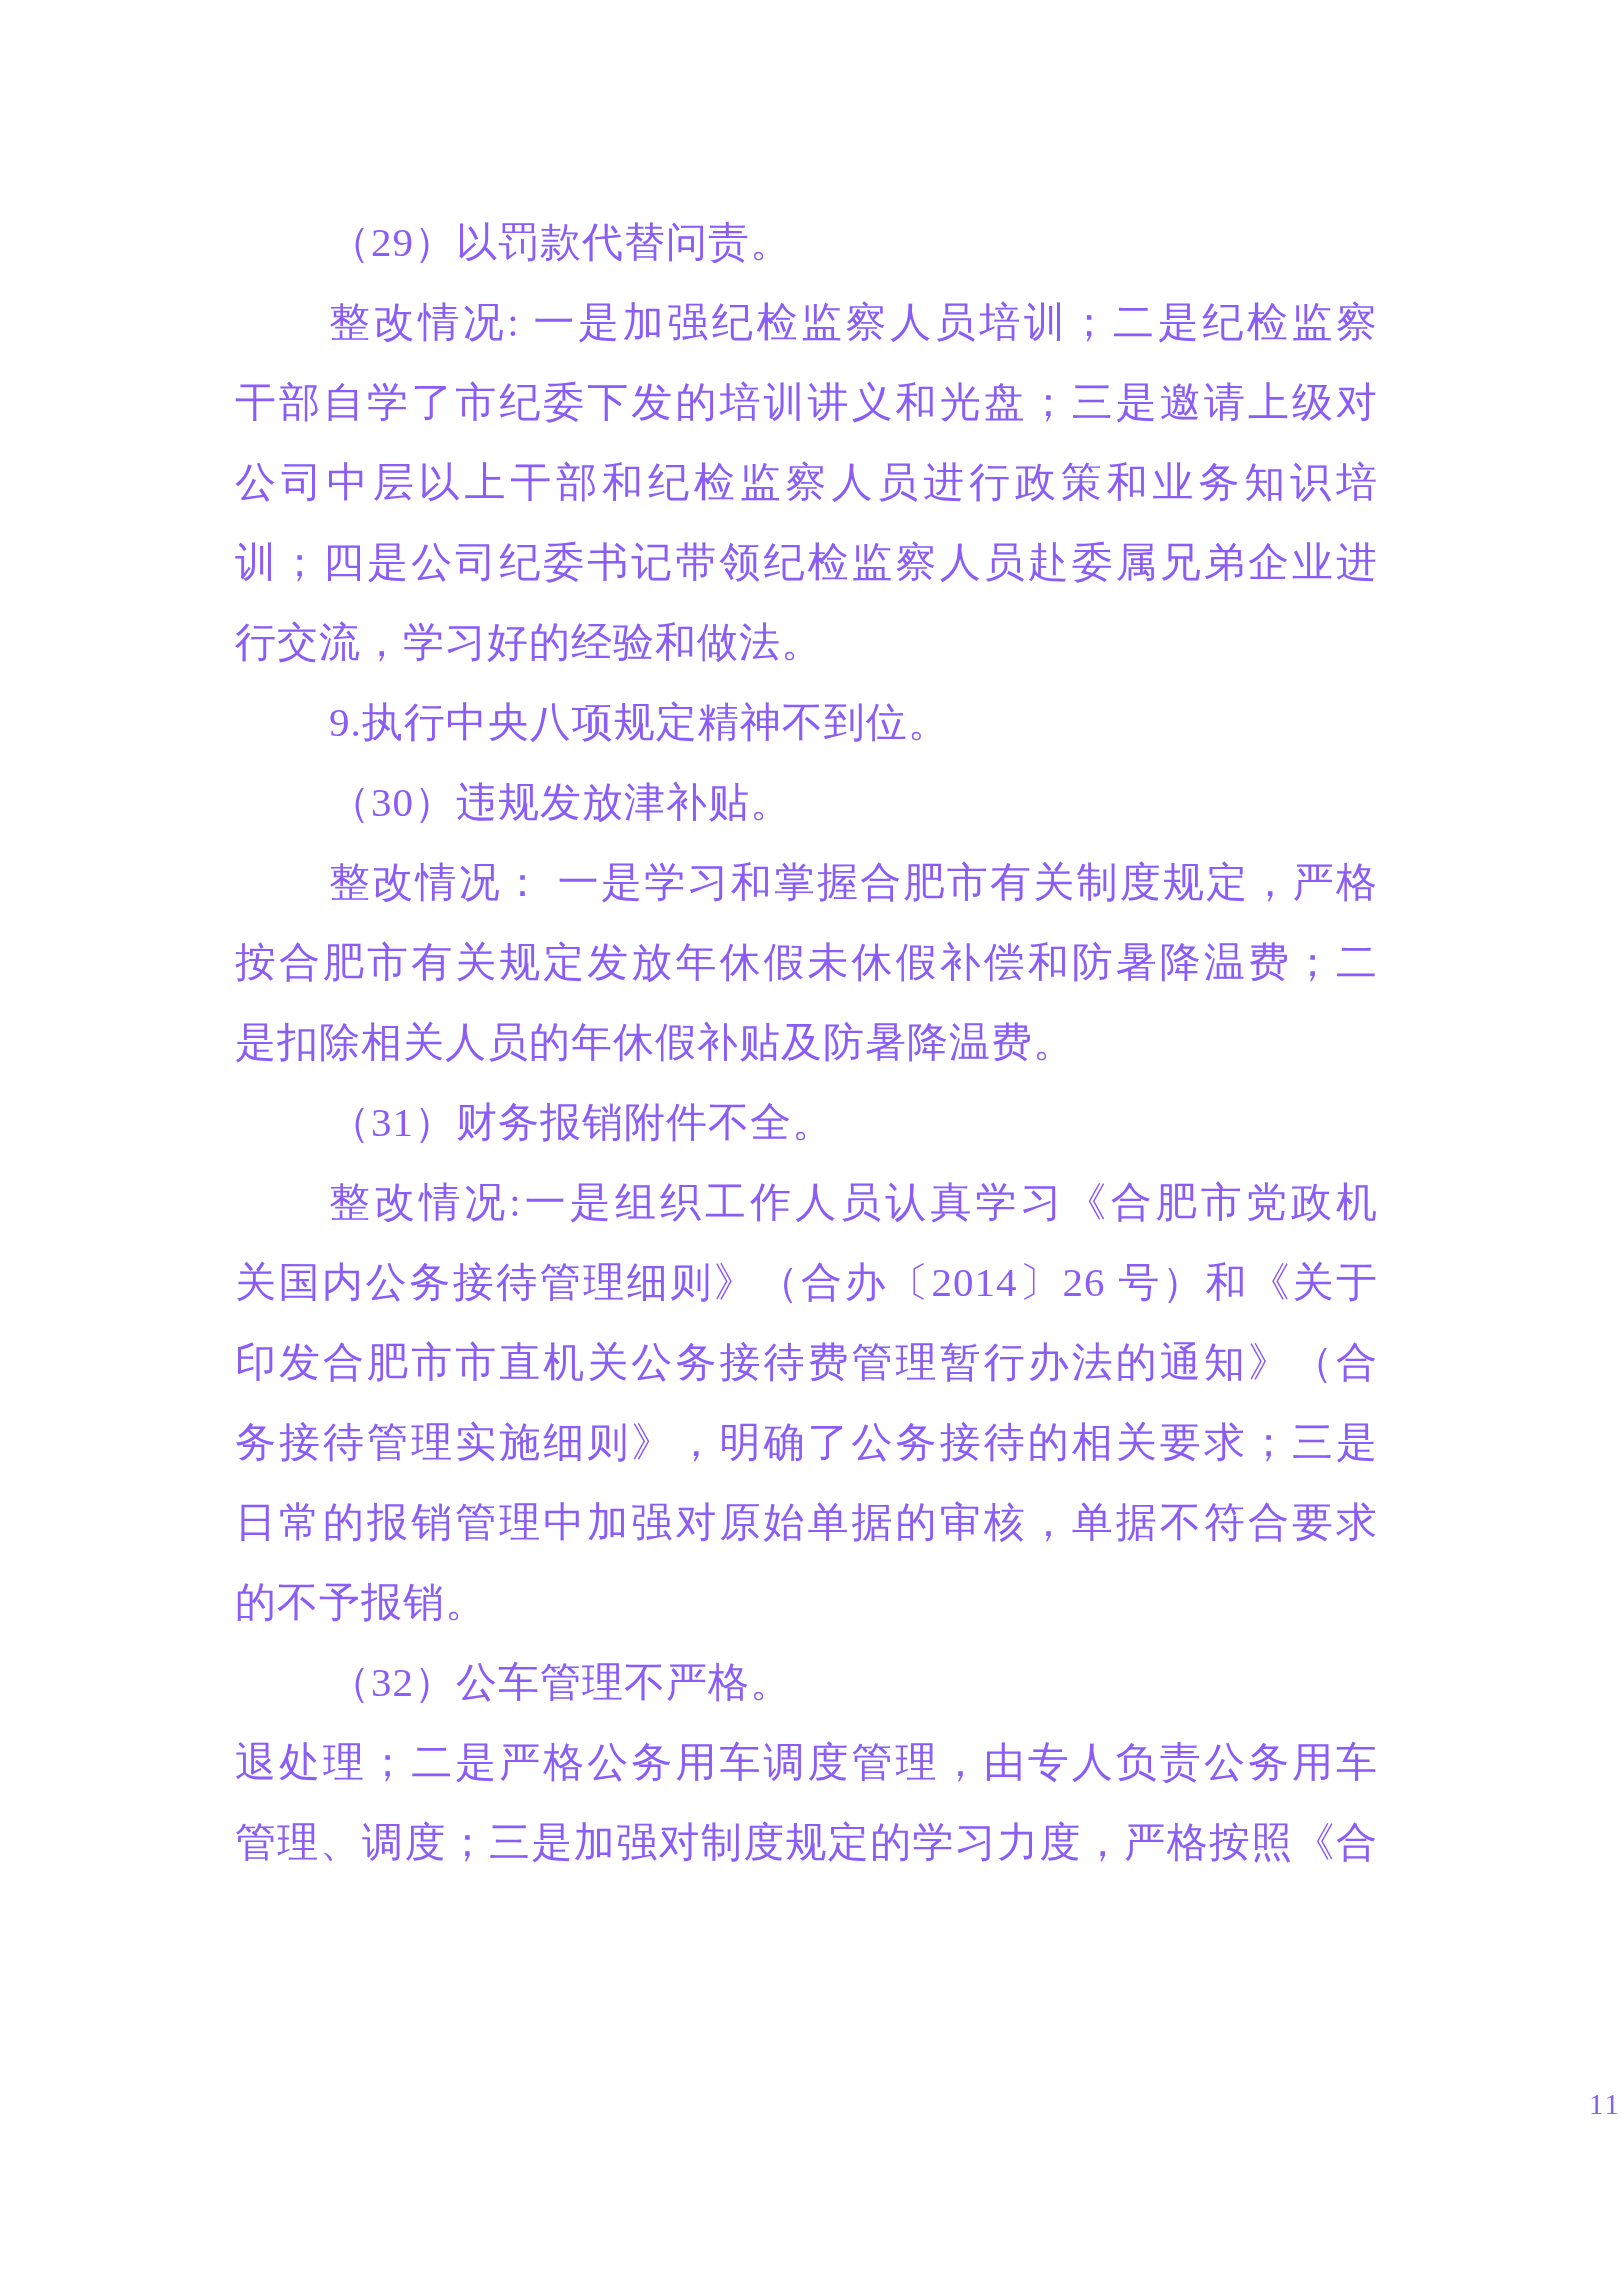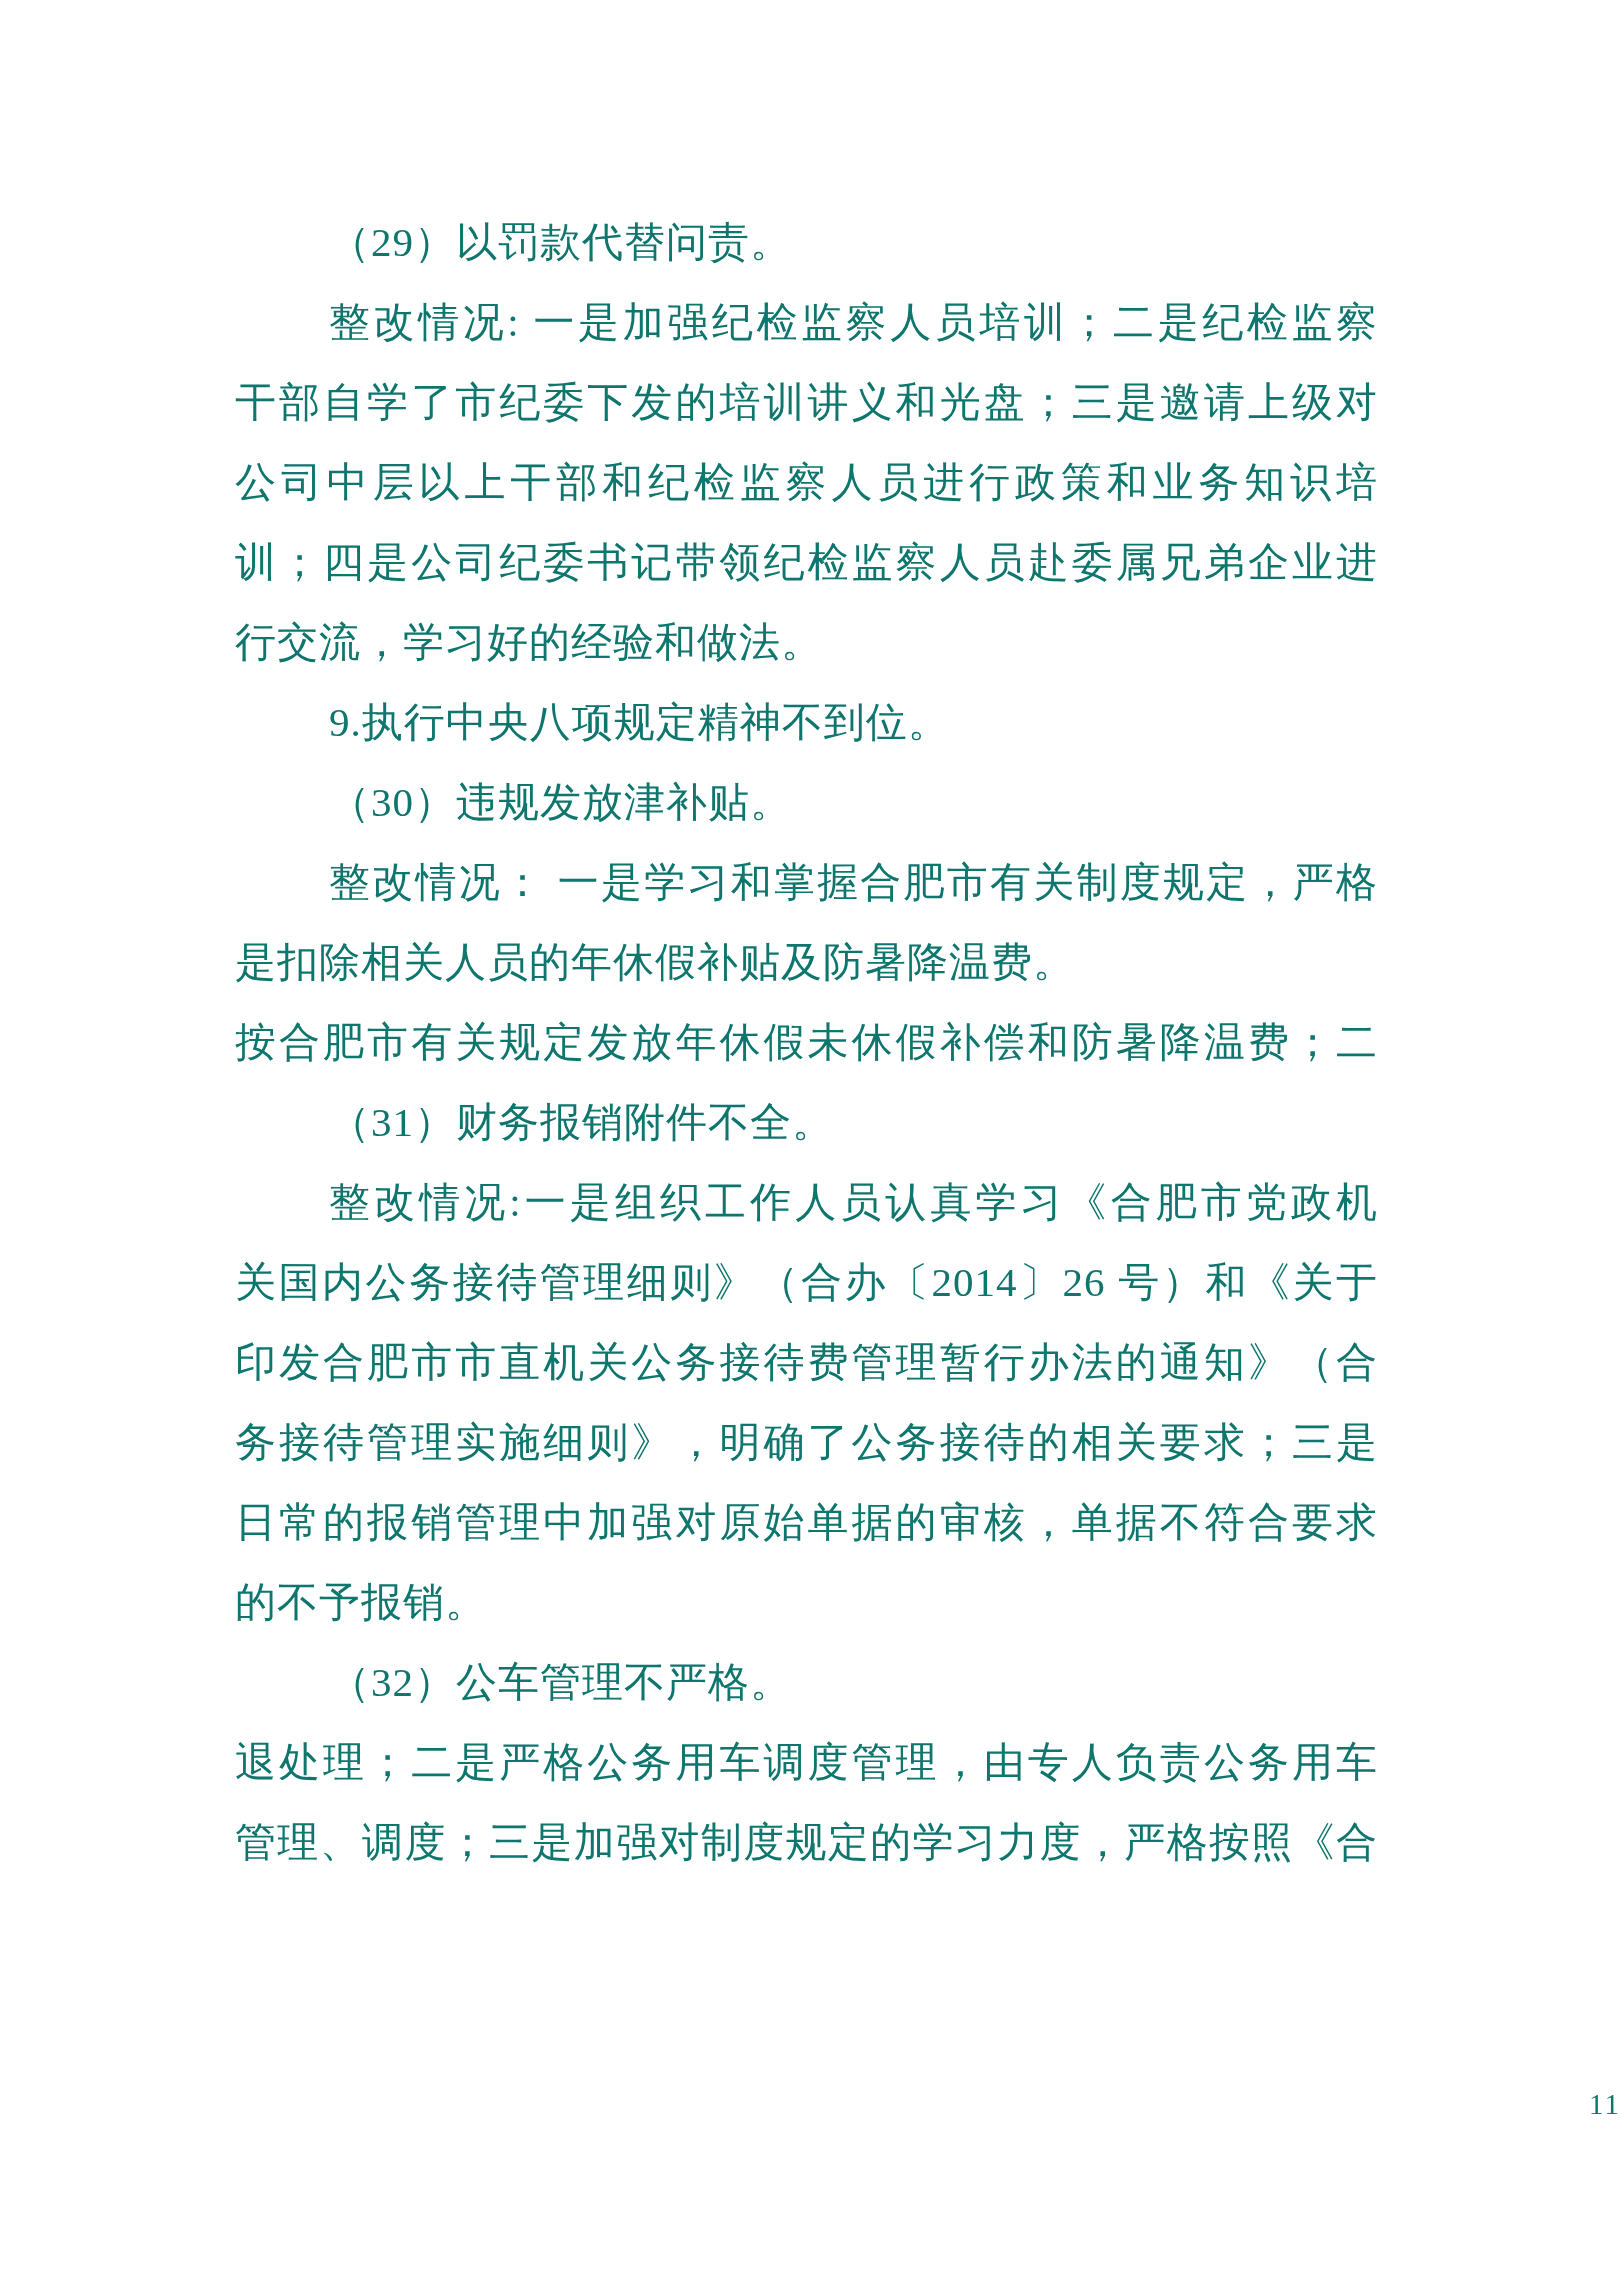--- a/index.html
+++ b/index.html
@@ -2,21 +2,21 @@
 <html><head>
 <meta charset="utf-8">
 <style>
   html, body { margin: 0; padding: 0; background: #e8e8e8; }
   .page {
     position: relative;
     width: 1621px;
     height: 2293px;
     margin: 0 auto;
     background: #ffffff;
-    color: #0f766e;
+    color: #8b5cf6;
     font-family: "Liberation Serif", "DejaVu Serif", serif;
     overflow: hidden;
   }
   .content {
     position: absolute;
     left: 235px;
     top: 202px;
     width: 1143px;
   }
   .line {
@@ -53,22 +53,22 @@
   <div class="content" id="doc-body">
       <div class="line indent"><span>（29）以罚款代替问责。</span></div>
       <div class="line indent fill"><span class="b">整改情况: 一是</span><span>加强纪检监察人员培训；</span><span class="b">二是</span><span>纪检监察</span></div>
       <div class="line fill"><span>干部自学了市纪委下发的培训讲义和光盘；</span><span class="b">三是</span><span>邀请上级对</span></div>
       <div class="line fill"><span>公司中层以上干部和纪检监察人员进行政策和业务知识培</span></div>
       <div class="line fill"><span>训；</span><span class="b">四是</span><span>公司纪委书记带领纪检监察人员赴委属兄弟企业进</span></div>
       <div class="line"><span>行交流，学习好的经验和做法。</span></div>
       <div class="line indent"><span class="b">9.执行中央八项规定精神不到位。</span></div>
       <div class="line indent"><span>（30）违规发放津补贴。</span></div>
       <div class="line indent fill"><span class="b">整改情况： 一是</span><span>学习和掌握合肥市有关制度规定，严格</span></div>
+      <div class="line fill"><span>按合肥市有关规定发放年休假未休假补偿和防暑降温费；</span><span class="b">二</span></div>
       <div class="line"><span class="b">是</span><span>扣除相关人员的年休假补贴及防暑降温费。</span></div>
-      <div class="line fill"><span>按合肥市有关规定发放年休假未休假补偿和防暑降温费；</span><span class="b">二</span></div>
       <div class="line indent"><span>（31）财务报销附件不全。</span></div>
       <div class="line indent fill"><span class="b">整改情况:一是</span><span>组织工作人员认真学习《合肥市党政机</span></div>
       <div class="line fill"><span>关国内公务接待管理细则》（合办〔2014〕26 号）和《关于</span></div>
       <div class="line fill"><span>印发合肥市市直机关公务接待费管理暂行办法的通知》（合</span></div>
       <div class="line fill"><span>务接待管理实施细则》，明确了公务接待的相关要求；</span><span class="b">三是</span></div>
       <div class="line fill"><span>日常的报销管理中加强对原始单据的审核，单据不符合要求</span></div>
       <div class="line"><span>的不予报销。</span></div>
       <div class="line indent"><span>（32）公车管理不严格。</span></div>
       <div class="line fill"><span>退处理；</span><span class="b">二是</span><span>严格公务用车调度管理，由专人负责公务用车</span></div>
       <div class="line fill"><span>管理、调度；</span><span class="b">三是</span><span>加强对制度规定的学习力度，严格按照《合</span></div>

